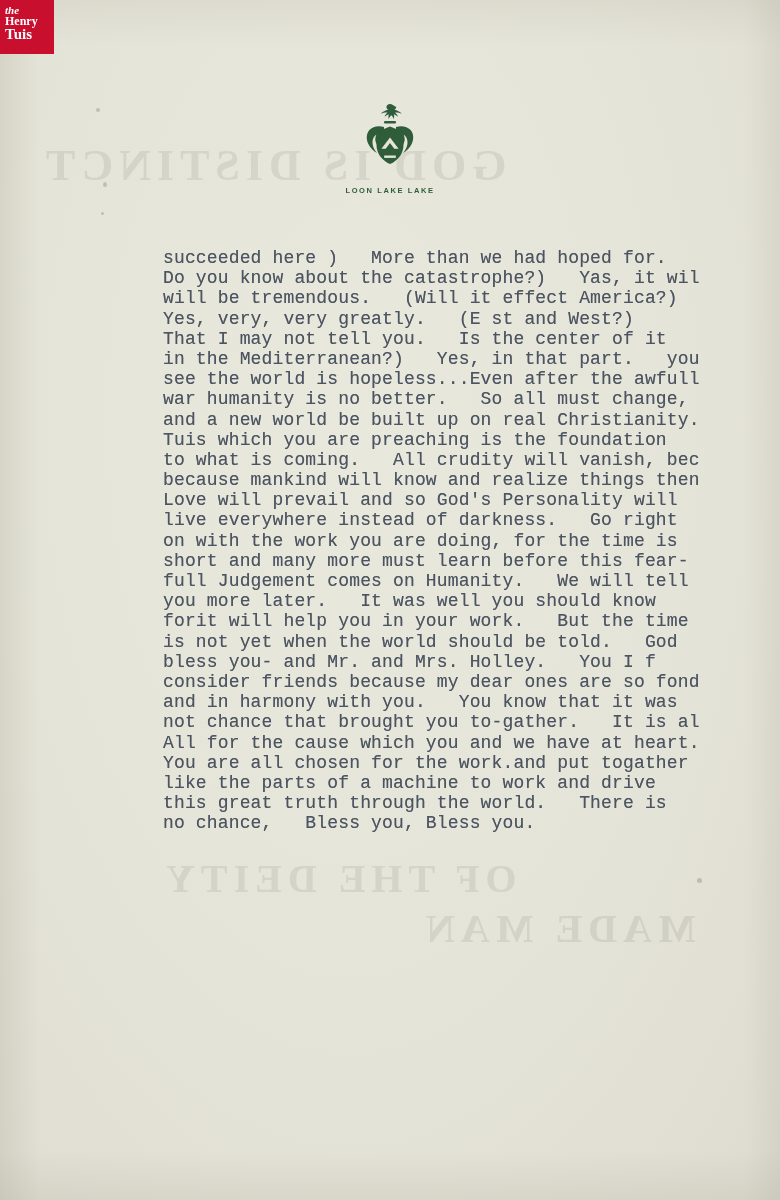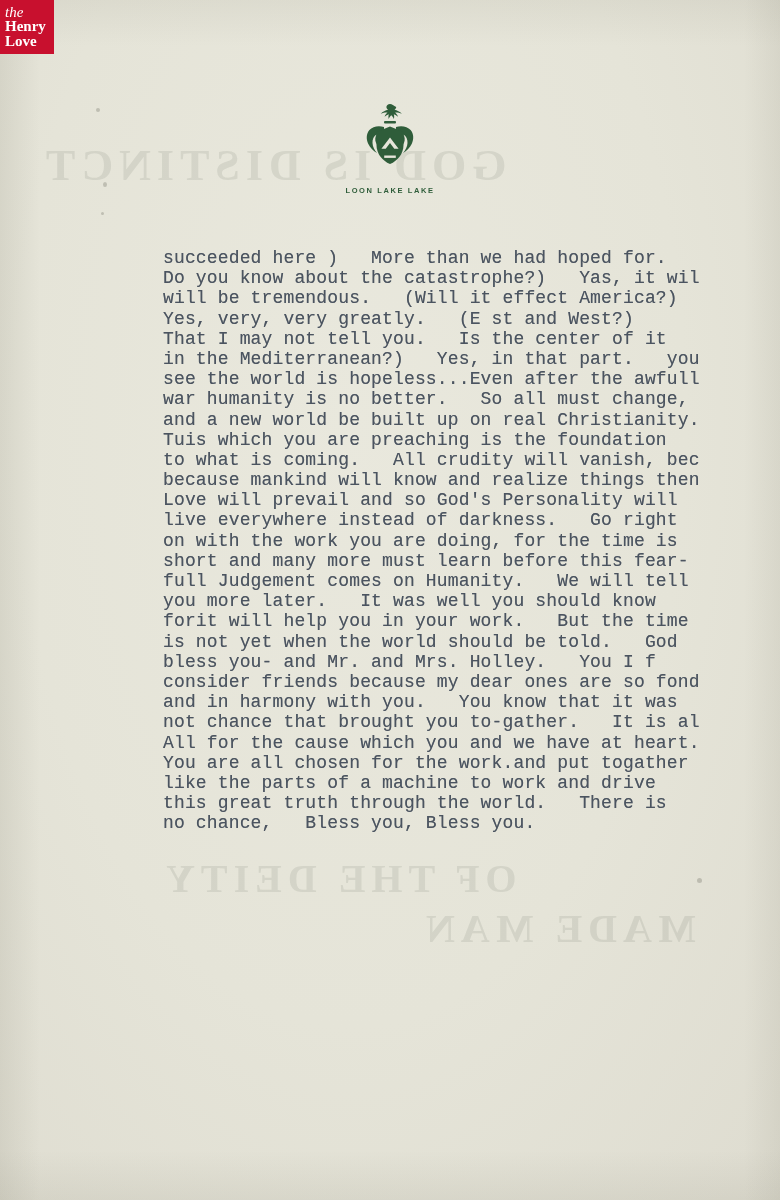--- a/index.html
+++ b/index.html
@@ -69,27 +69,27 @@
     width: 54px;
     height: 54px;
     background: #c8102e;
     color: #ffffff;
     font-family: "Liberation Serif", serif;
     line-height: 1.0;
     box-sizing: border-box;
     padding: 5px 4px 0 5px;
   }
   #watermark .wm-the {
-    font-size: 15px;
+    font-size: 11px;
     font-style: italic;
-    font-weight: normal;
+    font-weight: bold;
     display: block;
   }
   #watermark .wm-henry {
-    font-size: 15px;
+    font-size: 12px;
     font-weight: bold;
     display: block;
     margin-top: -1px;
   }
   #watermark .wm-ford {
     font-size: 15px;
     font-weight: bold;
     display: block;
     margin-top: 0px;
   }
@@ -156,21 +156,21 @@
   <div class="showthrough" id="st3">MADE MAN</div>
 
   <div class="speck" style="left:96px;  top:108px; width:4px;  height:4px;"></div>
   <div class="speck" style="left:103px; top:182px; width:4px;  height:5px;"></div>
   <div class="speck" style="left:101px; top:212px; width:3px;  height:3px;"></div>
   <div class="speck" style="left:697px; top:878px; width:5px;  height:5px;"></div>
 
   <div id="watermark">
     <span class="wm-the">the</span>
     <span class="wm-henry">Henry</span>
-    <span class="wm-ford">Love</span>
+    <span class="wm-ford">Tuis</span>
   </div>
 
   <div id="letterhead">
     <svg id="crest" width="72" height="82" viewBox="0 0 72 82" aria-hidden="true">
       <g fill="#2f5d3a">
 
         <path d="M36 4c-2.1 0-3.6 1.4-3.6 3.1 0 1.2.7 2.1 1.7 2.7-2.6.5-5.3 1.9-7.4 3.9 2.5-1 4.9-1.3 6.8-1.1-1.4 1.1-2.4 2.6-2.9 4.2 1.3-1.3 2.8-2.2 4.2-2.6-.5 1.6-.5 3.3 0 4.8.5-1.5 1.4-2.8 2.5-3.7 1.1.9 2 2.2 2.5 3.7.5-1.5.5-3.2 0-4.8 1.4.4 2.9 1.3 4.2 2.6-.5-1.6-1.5-3.1-2.9-4.2 1.9-.2 4.3.1 6.8 1.1-2.1-2-4.8-3.4-7.4-3.9 1-.6 1.7-1.5 1.7-2.7C39.6 5.4 38.1 4 36 4z"></path>
 
         <rect x="30" y="21" width="12" height="2.6" rx="1"></rect>
 

